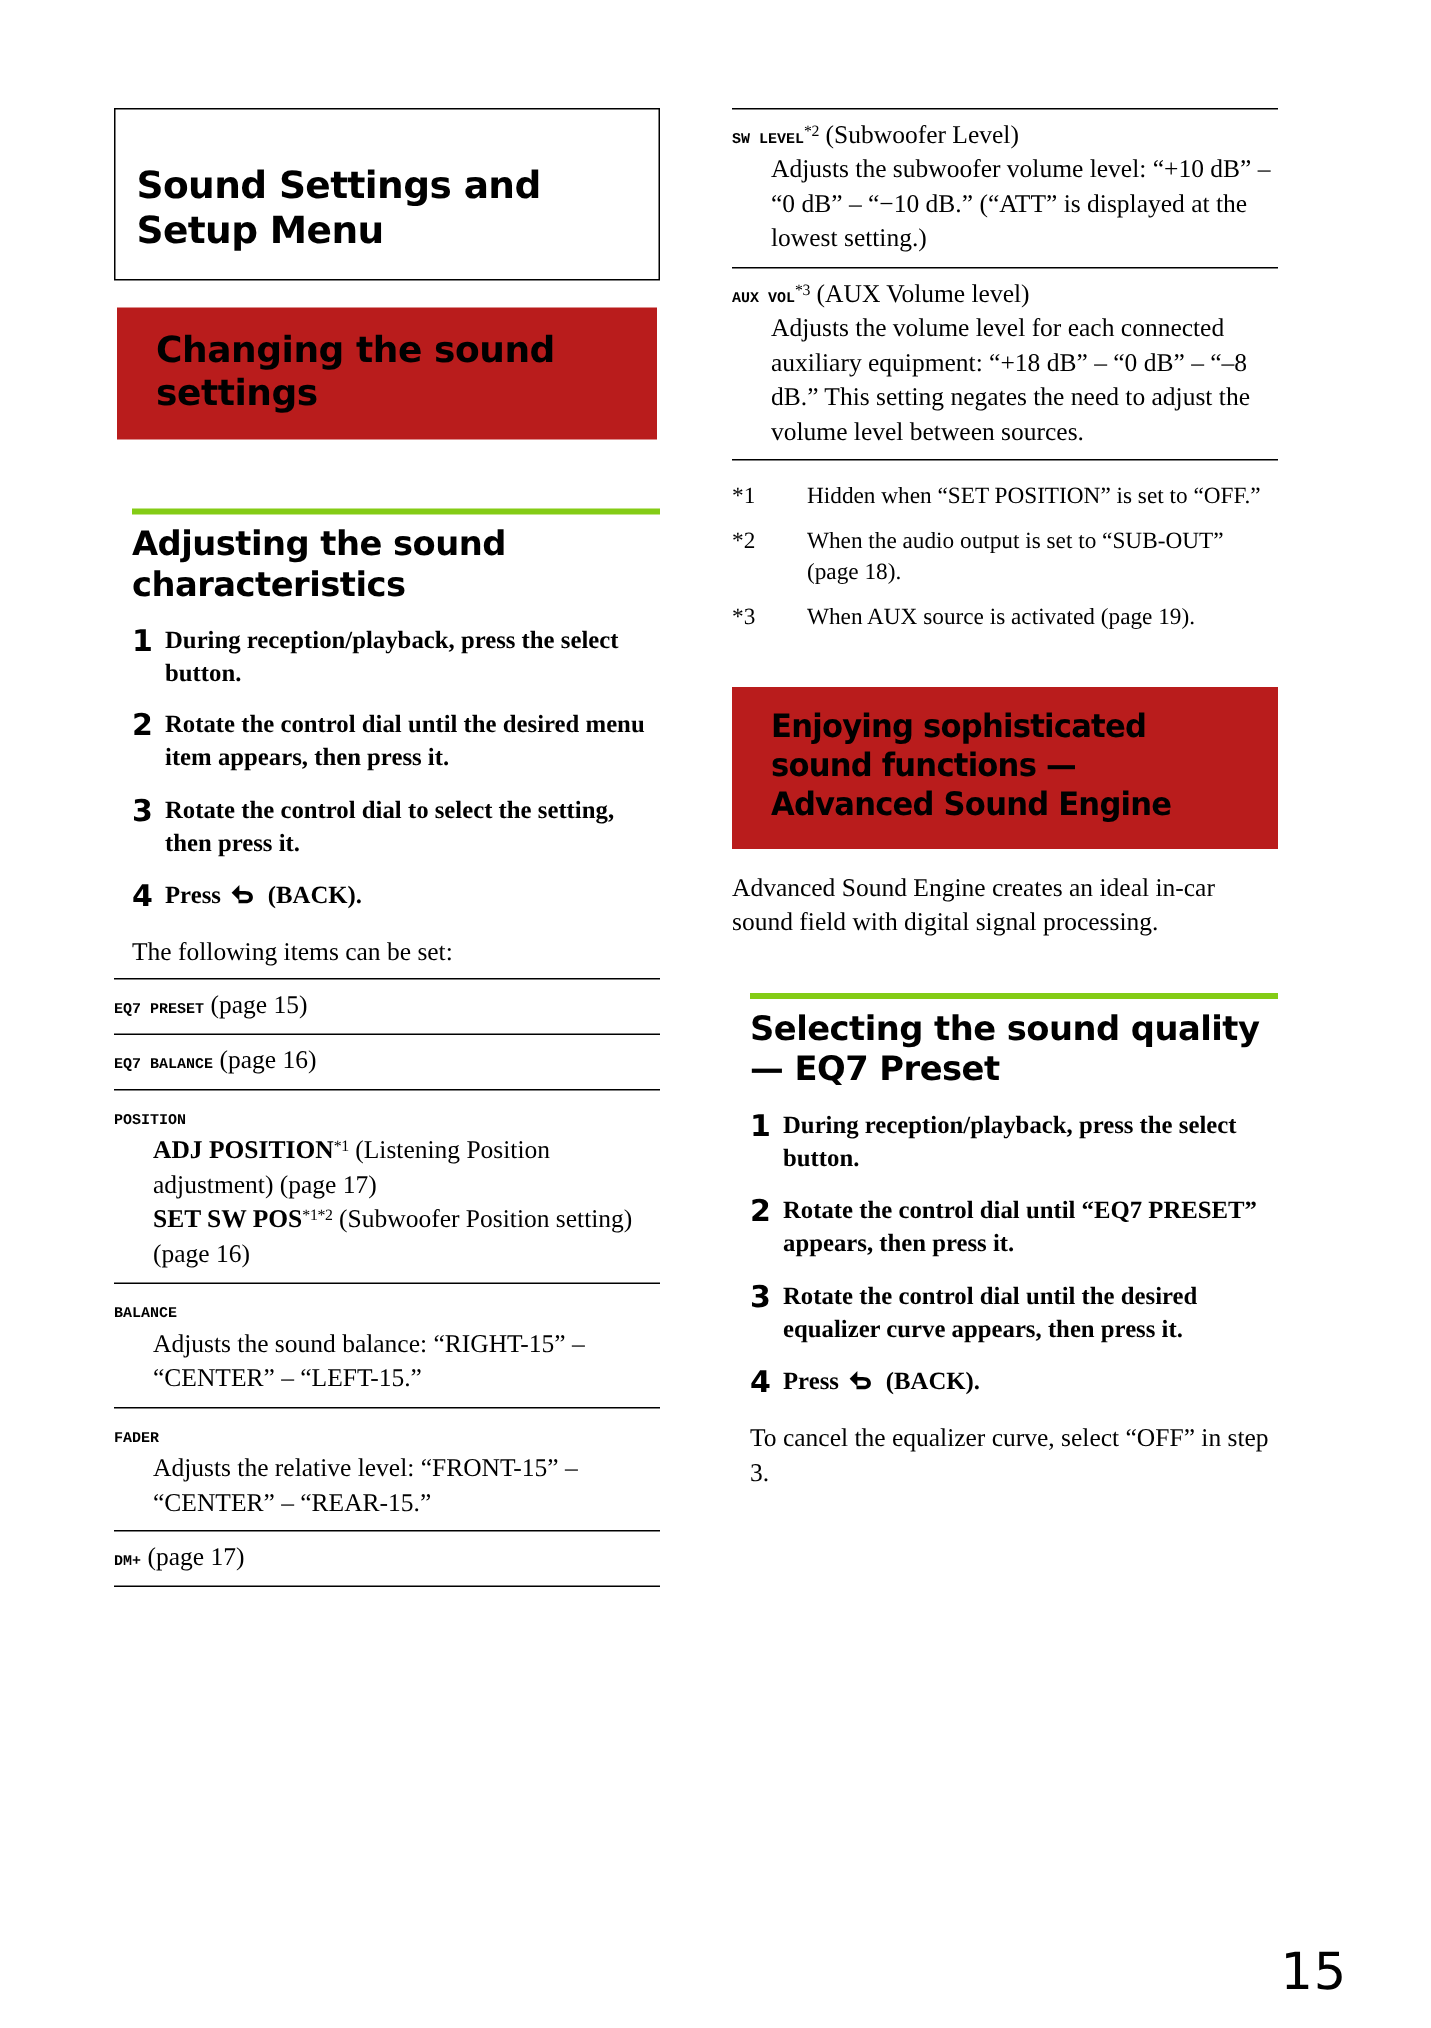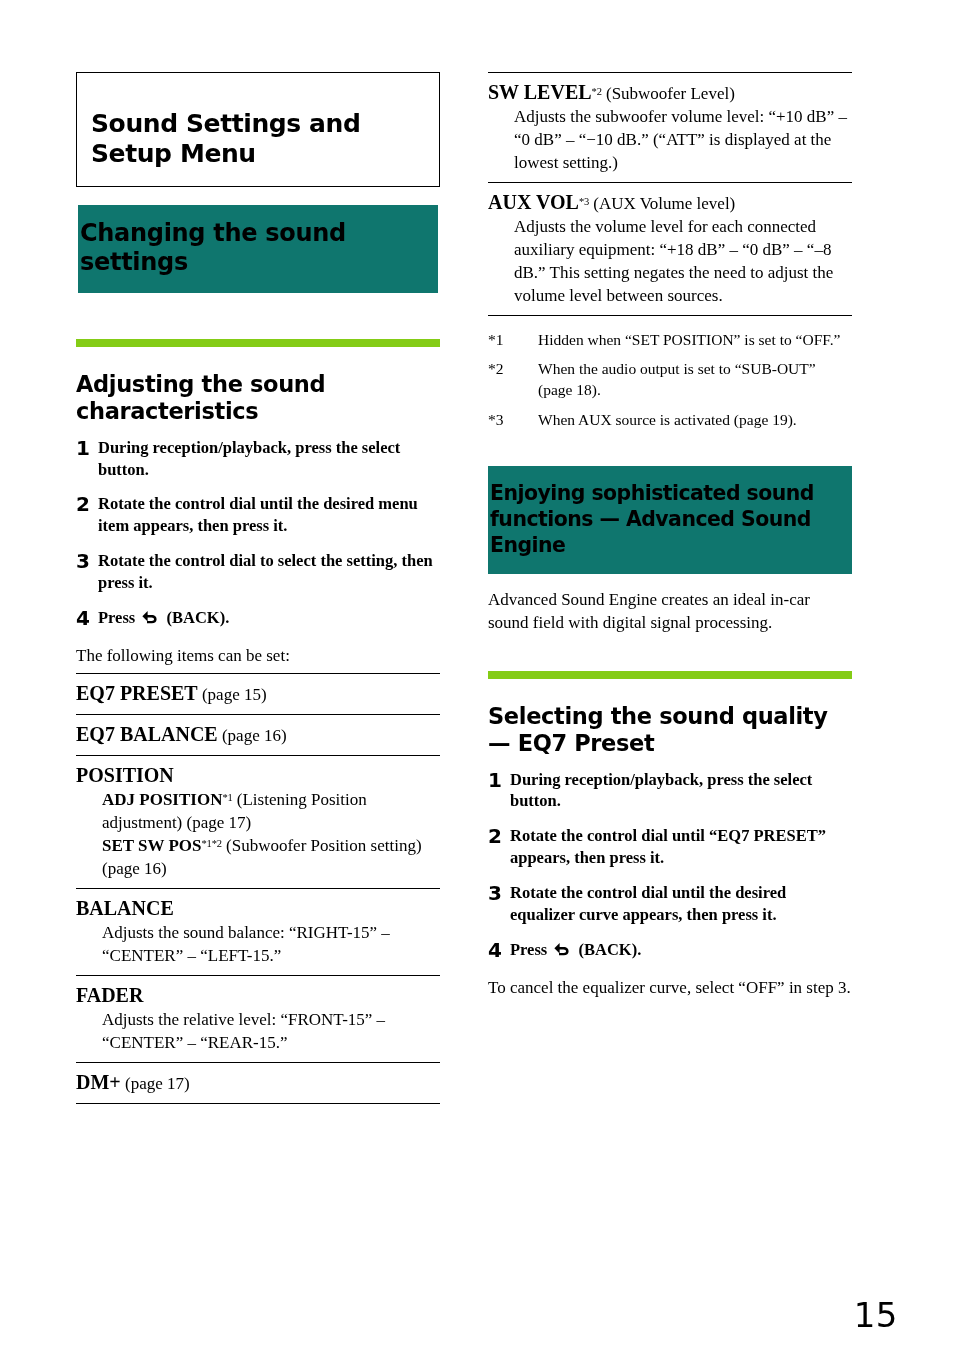--- a/index.html
+++ b/index.html
@@ -41,22 +41,22 @@
     font-family: "DejaVu Sans", sans-serif;
     font-weight: bold;
     font-size: 25px;
     line-height: 1.18;
     letter-spacing: -0.4px;
     margin: 0;
   }
 
   
   .gray-band {
-    background: #0f766e;
-    padding: 14px 14px 16px 2px;
+    background: #b91c1c;
+    padding: 14px 14px 16px 26px;
     box-sizing: border-box;
   }
   .gray-band.narrow { margin: 0 0 0 2px; width: 360px; }
   .band-title {
     font-family: "DejaVu Sans", sans-serif;
     font-weight: bold;
     font-size: 24px;
     line-height: 1.2;
     letter-spacing: -0.3px;
     margin: 0;
@@ -64,22 +64,23 @@
   .band-title.condensed {
     font-size: 21.5px;
     line-height: 1.22;
     letter-spacing: -0.55px;
     transform: scaleX(0.95);
     transform-origin: left center;
   }
 
   
   .section {
-    border-top: 8px solid #84cc16;
-    padding-top: 24px;
+    border-top: 4px solid #84cc16;
+    padding-top: 7px;
+    margin-left: 12px;
   }
   .section-title {
     font-family: "DejaVu Sans", sans-serif;
     font-weight: bold;
     font-size: 22.5px;
     line-height: 1.2;
     letter-spacing: -0.35px;
     margin: 0 0 12px 0;
   }
 
@@ -118,23 +119,23 @@
   .ruled-list { border-top: 1px solid #000; }
   .ruled-item {
     border-bottom: 1px solid #000;
     padding: 6px 0 7px 0;
   }
   .item-head {
     font-size: 17px;
     line-height: 1.35;
   }
   .item-head b {
-    font-family: Liberation Serif, serif;
-    font-weight: bold;
-    font-size: 20px;
+    font-family: Liberation Mono, monospace;
+    font-weight: bold;
+    font-size: 10px;
   }
   .item-desc {
     font-size: 17px;
     line-height: 1.35;
     padding-left: 26px;
   }
   .item-desc b {
     font-family: "Liberation Serif", serif;
     font-weight: bold;
   }

